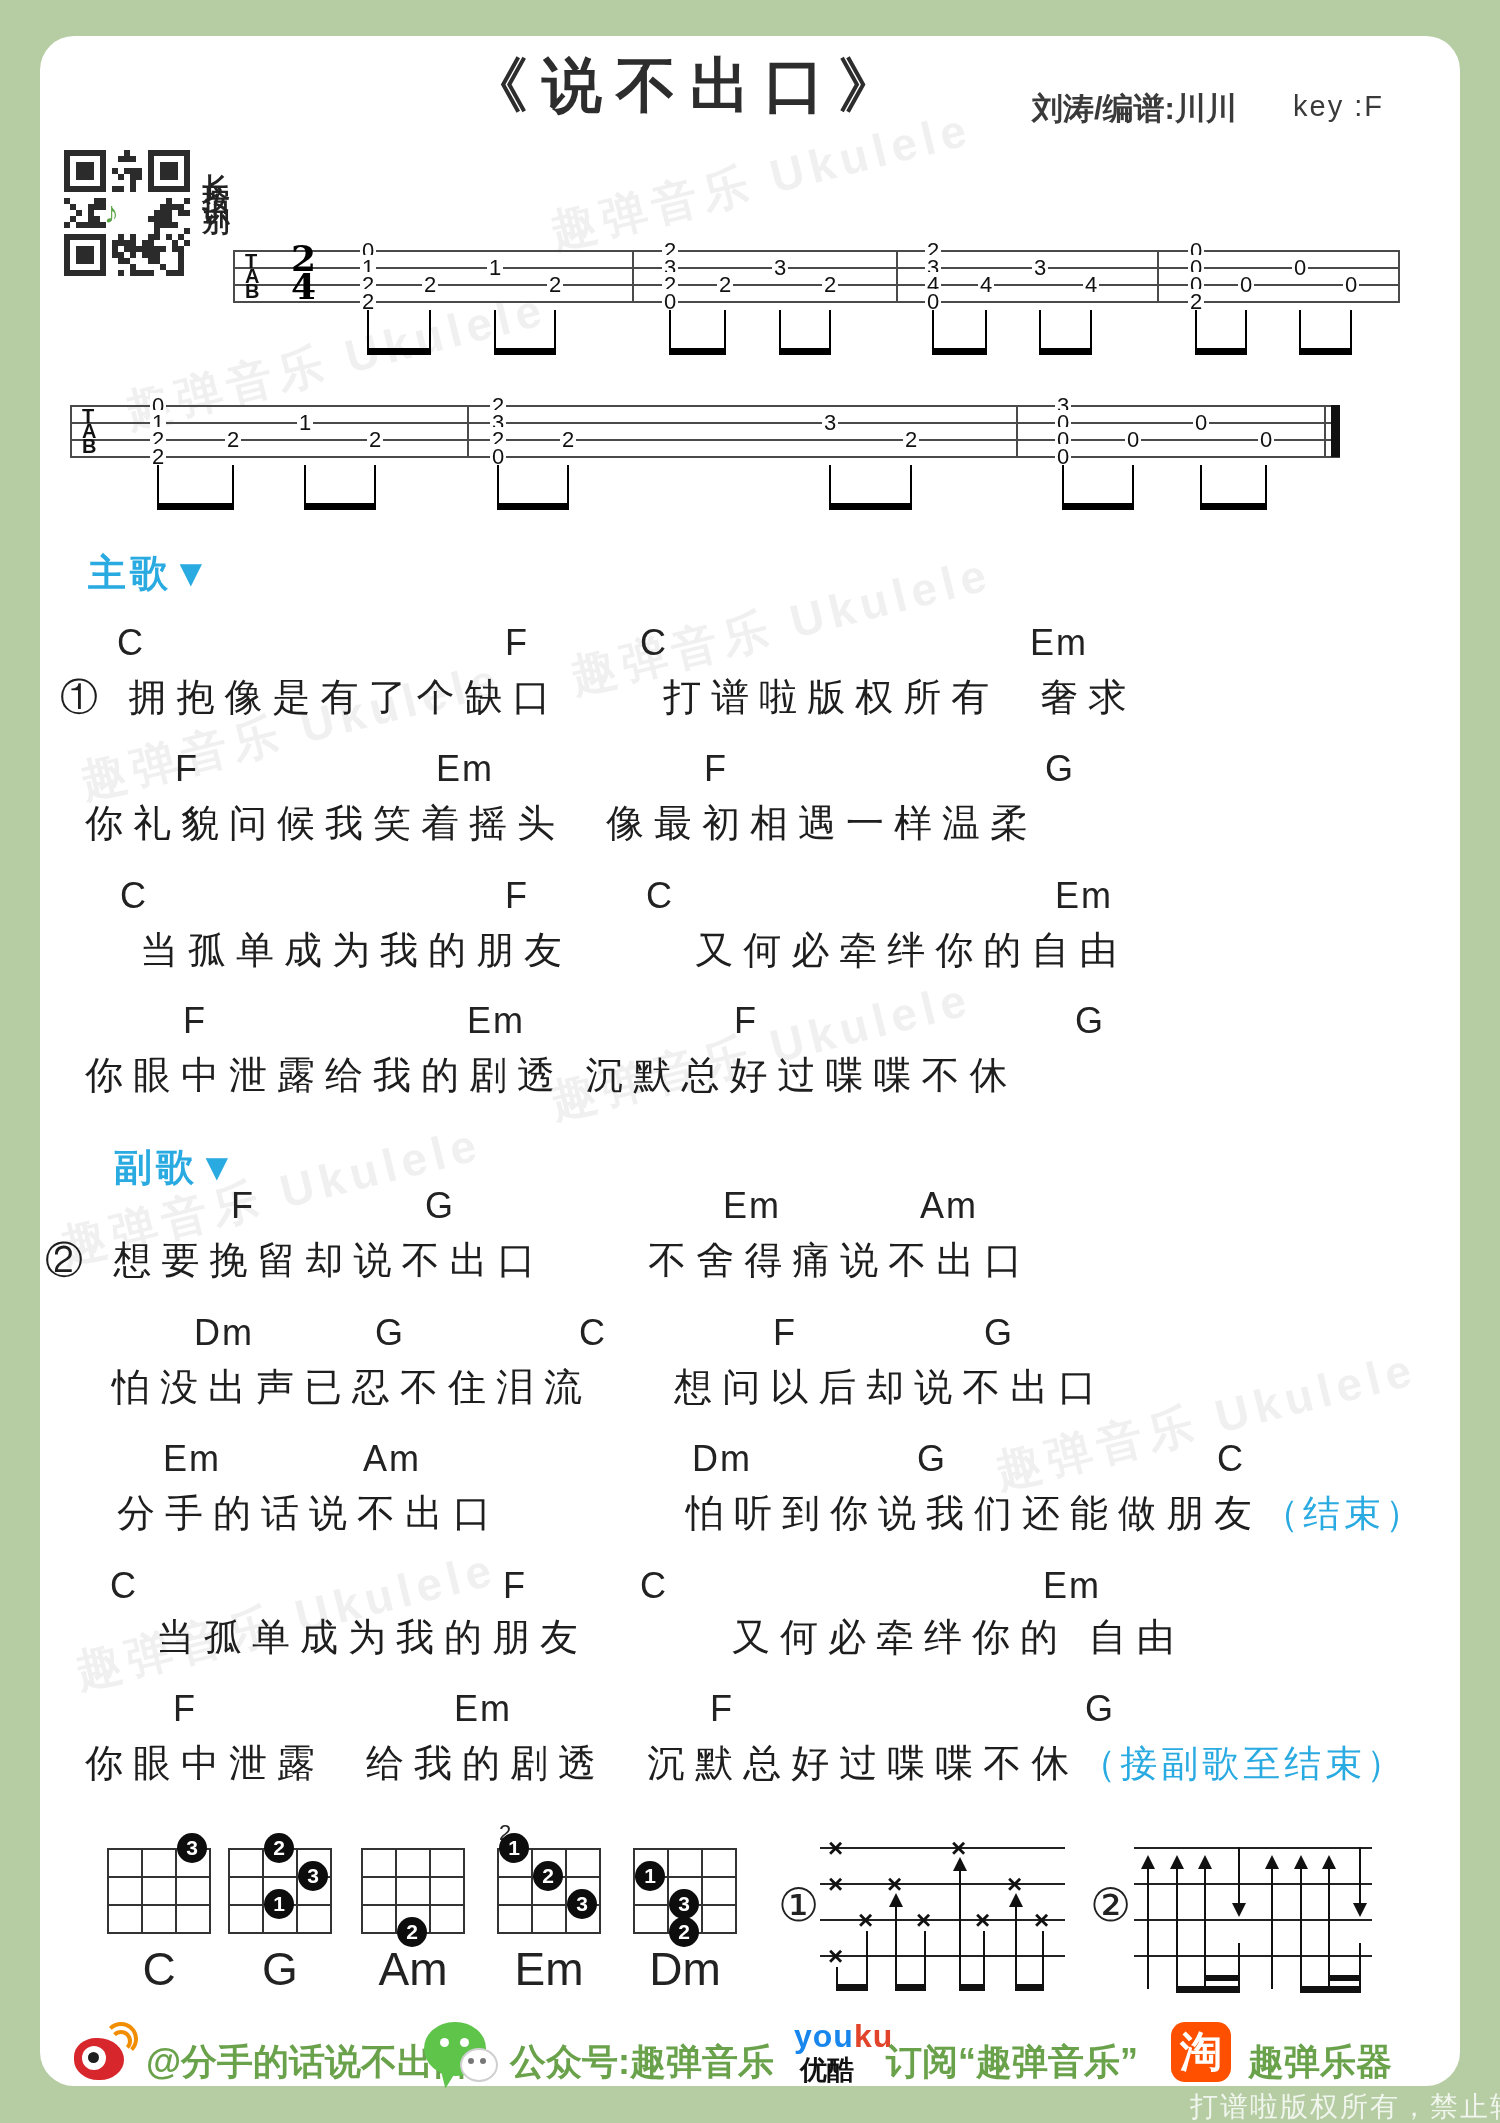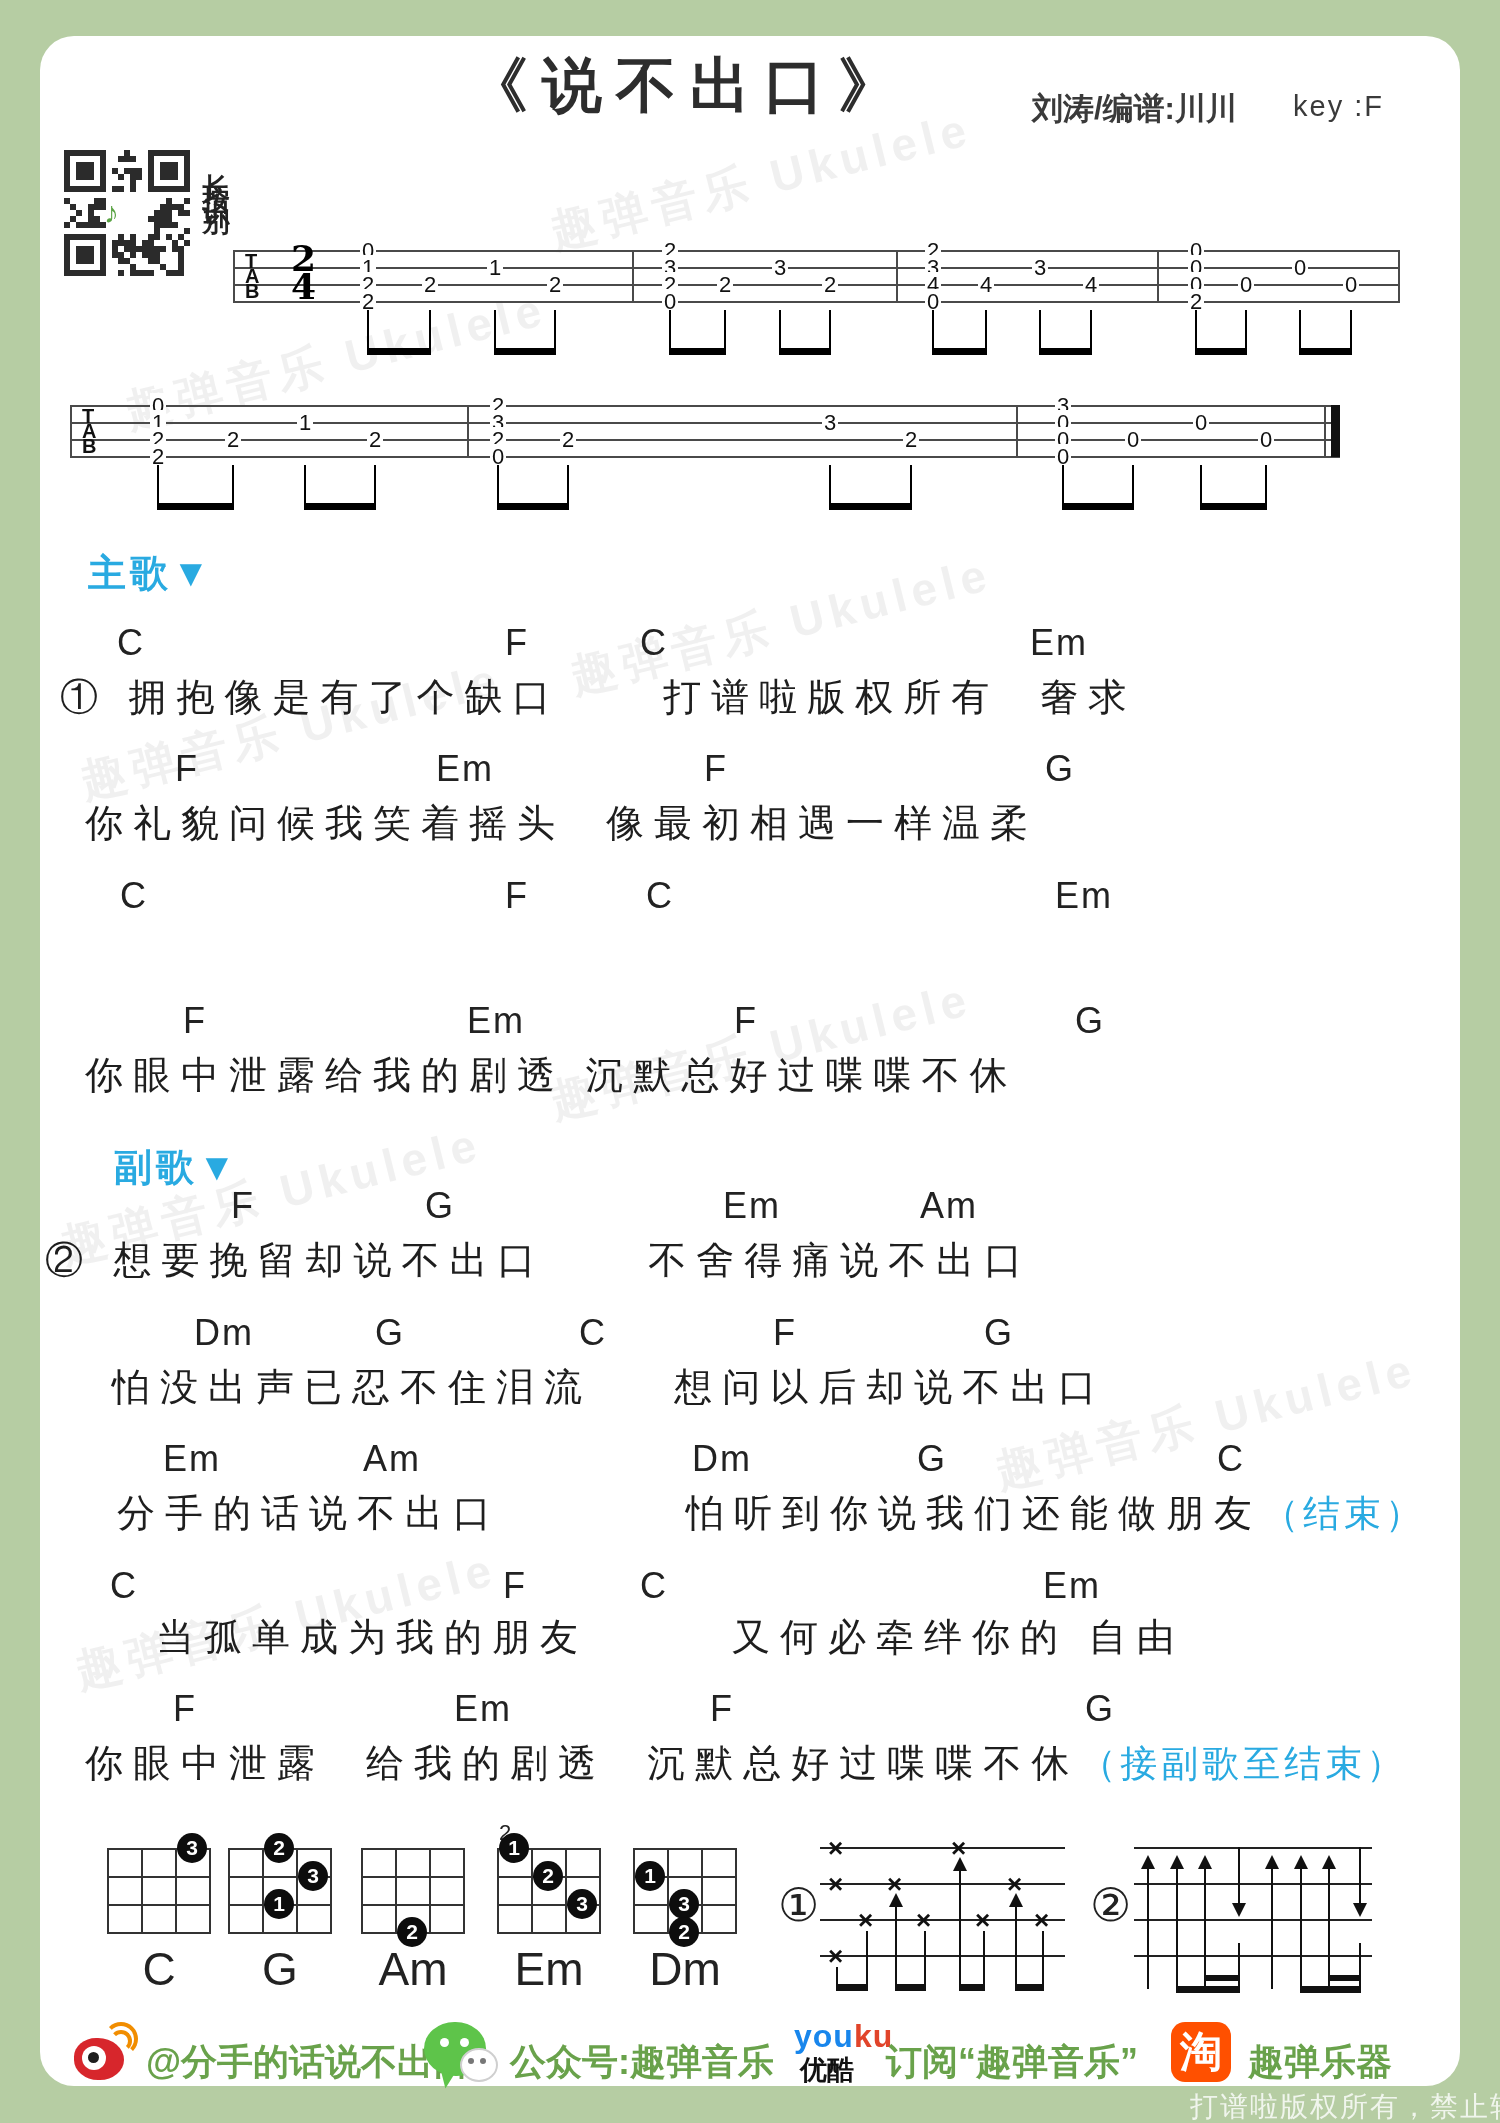--- a/index.html
+++ b/index.html
@@ -354,20 +354,21 @@
     <div class="lyricwrap" style="left: 60px; top: 672px;"><span class="lyric">① 拥抱像是有了个缺口     打谱啦版权所有  奢求</span></div>
     <div class="chord" style="left: 175px; top: 748px;">F</div>
     <div class="chord" style="left: 436px; top: 748px;">Em</div>
     <div class="chord" style="left: 704px; top: 748px;">F</div>
     <div class="chord" style="left: 1045px; top: 748px;">G</div>
     <div class="lyricwrap" style="left: 85px; top: 798px;"><span class="lyric">你礼貌问候我笑着摇头  像最初相遇一样温柔</span></div>
     <div class="chord" style="left: 120px; top: 875px;">C</div>
     <div class="chord" style="left: 505px; top: 875px;">F</div>
     <div class="chord" style="left: 646px; top: 875px;">C</div>
     <div class="chord" style="left: 1055px; top: 875px;">Em</div>
+    <div class="lyricwrap" style="left: 140px; top: 925px;"><span class="lyric">当孤单成为我的朋友      又何必牵绊你的自由</span></div>
     <div class="chord" style="left: 183px; top: 1000px;">F</div>
     <div class="chord" style="left: 467px; top: 1000px;">Em</div>
     <div class="chord" style="left: 734px; top: 1000px;">F</div>
     <div class="chord" style="left: 1075px; top: 1000px;">G</div>
     <div class="lyricwrap" style="left: 85px; top: 1050px;"><span class="lyric">你眼中泄露给我的剧透 沉默总好过喋喋不休</span></div>
     <div class="chord" style="left: 231px; top: 1185px;">F</div>
     <div class="chord" style="left: 425px; top: 1185px;">G</div>
     <div class="chord" style="left: 723px; top: 1185px;">Em</div>
     <div class="chord" style="left: 920px; top: 1185px;">Am</div>
     <div class="lyricwrap" style="left: 45px; top: 1235px;"><span class="lyric">② 想要挽留却说不出口     不舍得痛说不出口</span></div>

